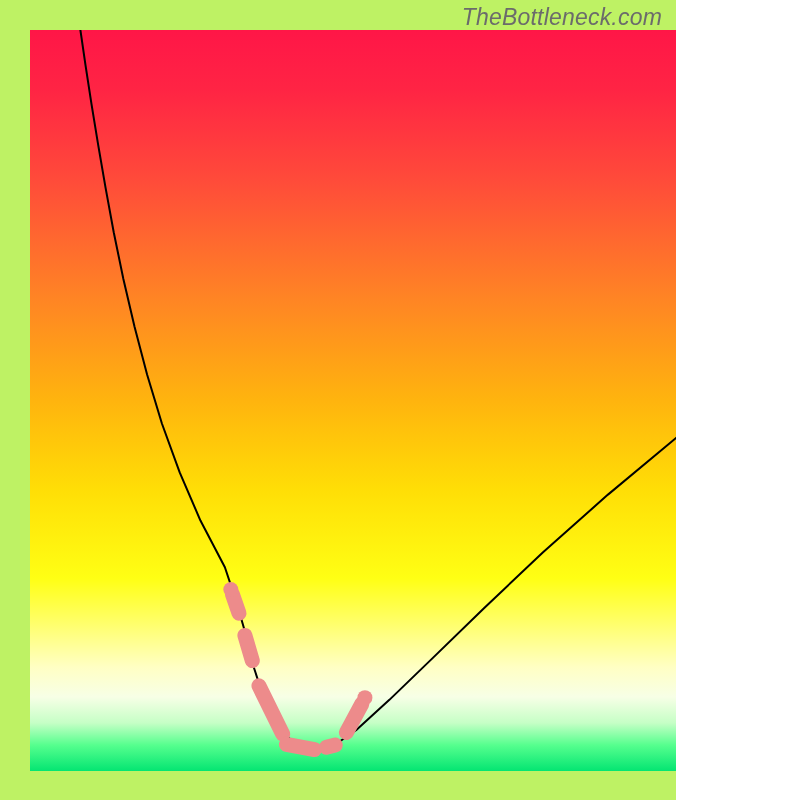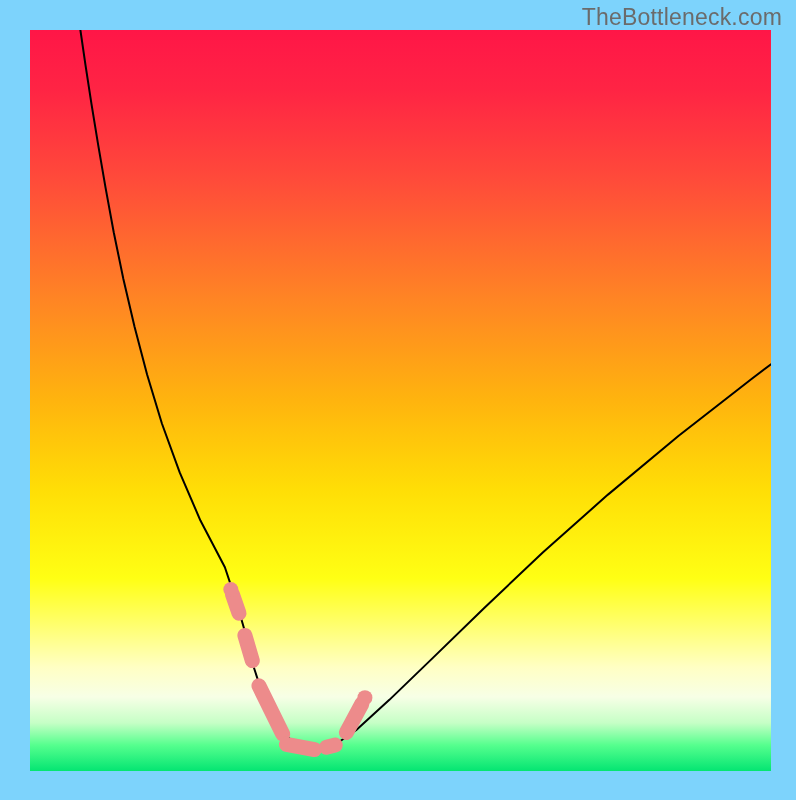--- a/index.html
+++ b/index.html
@@ -3,24 +3,25 @@
 <meta charset="utf-8">
 <style>
   body {
     margin: 0;
     padding: 0;
     background: #fff;
     font-family: Arial, Helvetica, sans-serif;
   }
   .frame {
     position: relative;
-    width: 796px;
+    width: 676px;
     height: 800px;
-    background: #7dd3fc;
+    background: #bef264;
     overflow: hidden;
+    font-style: italic;
   }
   .attribution {
     position: absolute;
     top: 4px;
     right: 14px;
     color: #6b6b6b;
     font-size: 23px;
     letter-spacing: 0.2px;
     font-weight: 400;
     z-index: 5;

